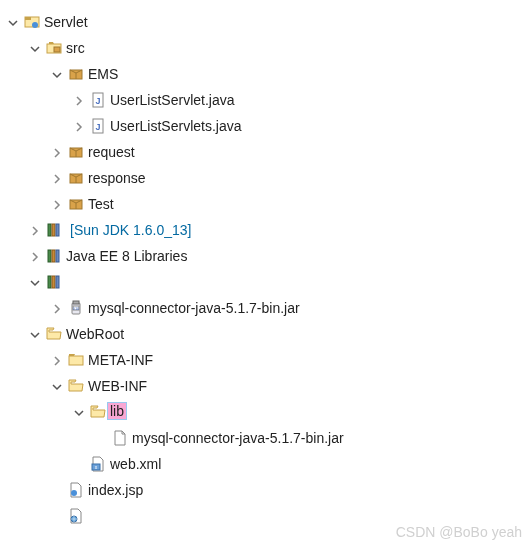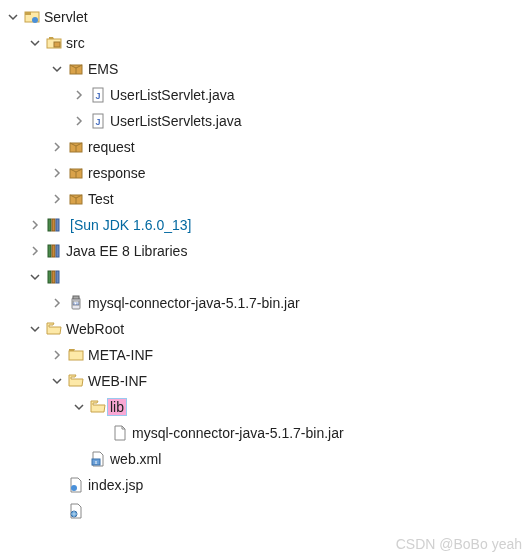--- a/index.html
+++ b/index.html
@@ -9,21 +9,21 @@
       font-family: "Segoe UI", Arial, sans-serif;
       font-size: 14px;
       color: #333;
       background: #fff;
       width: 532px;
       height: 558px;
       position: relative;
     }
     .tree-item {
       display: flex;
-      align-items: center;
+      align-items: flex-end;
       height: 26px;
       white-space: nowrap;
     }
     .arrow {
       width: 14px;
       height: 14px;
       display: inline-flex;
       align-items: center;
       justify-content: center;
       margin-right: 4px;
@@ -51,21 +51,21 @@
       margin-left: 4px;
     }
     .selected {
       background: #f9a8d4;
       border: 1px solid #99c9ef;
       padding: 0 2px;
       margin-left: -3px;
     }
     .watermark {
       position: absolute;
-      bottom: 6px;
+      bottom: 18px;
       right: 10px;
       color: #d0d0d0;
       font-size: 14px;
     }
     .l0 { padding-left: 2px; }
     .l1 { padding-left: 24px; }
     .l2 { padding-left: 46px; }
     .l3 { padding-left: 68px; }
     .l4 { padding-left: 90px; }
   </style>

